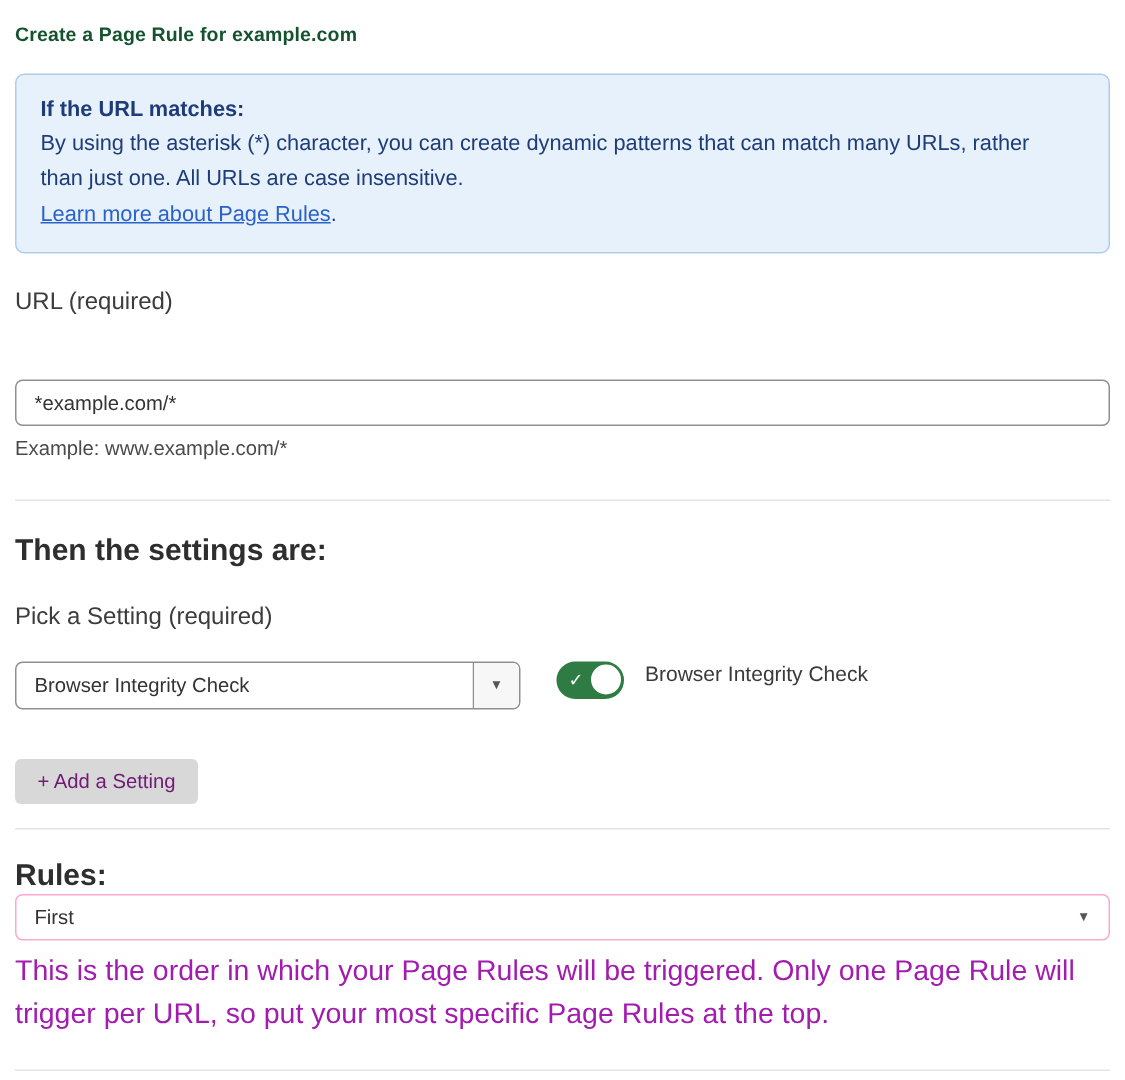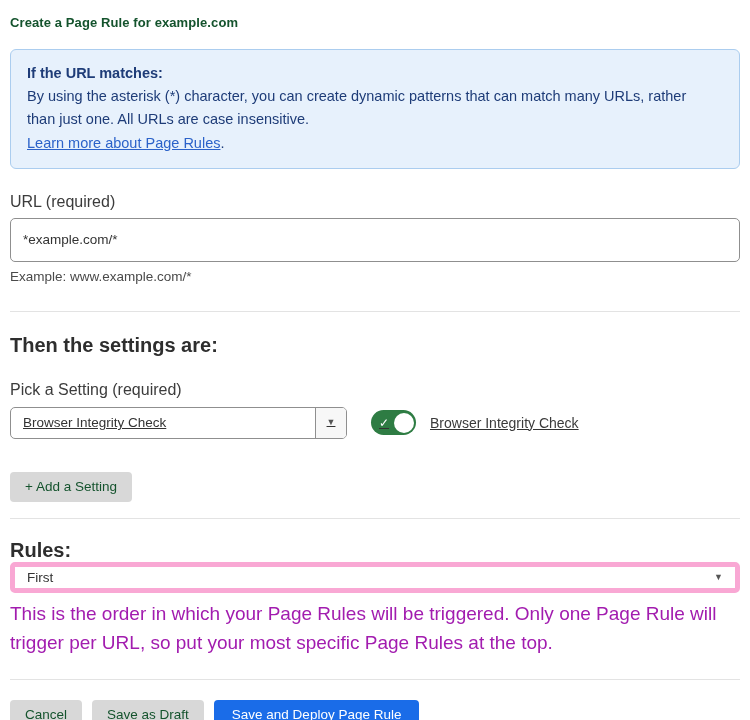--- a/index.html
+++ b/index.html
@@ -39,29 +39,30 @@
 
   .field-label {
     display: block;
     font-size: 16px;
     color: #3c3c3c;
     margin: 24px 0 7px 0;
   }
 
   .text-input {
     width: 100%;
-    height: 44px;
+    height: 31px;
     border: 1px solid #8f8f8f;
     border-radius: 5px;
     padding: 0 12px;
     font-size: 13.5px;
     color: #333333;
     font-family: "Liberation Sans", sans-serif;
     background: #ffffff;
     outline: none;
+    margin-top: 35px;
   }
 
   .helper-text {
     font-size: 13.5px;
     color: #4a4a4a;
     margin-top: 7px;
   }
 
   .divider {
     border: none;
@@ -71,23 +72,22 @@
 
   .section-heading {
     font-size: 20px;
     font-weight: bold;
     color: #2e2e2e;
     margin: 22px 0 0 0;
   }
 
   .setting-row {
     display: flex;
-    align-items: center;
-    margin-top: 8px;
-    text-decoration: underline;
+    align-items: flex-start;
+    margin-top: 20px;
   }
 
   .custom-select {
     display: flex;
     align-items: stretch;
     width: 337px;
     height: 32px;
     border: 1px solid #8f8f8f;
     border-radius: 5px;
     background: #ffffff;
@@ -155,31 +155,31 @@
     border: none;
     border-radius: 4px;
     height: 30px;
     font-size: 13.5px;
     font-family: "Liberation Sans", sans-serif;
     cursor: pointer;
     padding: 0 15px;
   }
   .btn-gray {
     background: #d8d8d8;
-    color: #14532d;
+    color: #701a75;
   }
   .add-setting-btn { margin-top: 33px; }
 
   .full-select {
     display: flex;
     justify-content: space-between;
     align-items: center;
     width: 100%;
     height: 31px;
-    border: 5px solid #f9a8d4;
+    border: 1px solid #f9a8d4;
     border-radius: 5px;
     padding: 0 12px;
     background: #ffffff;
     font-size: 13.5px;
     color: #333333;
     cursor: pointer;
   }
 
   .order-helper {
     font-size: 19px;

